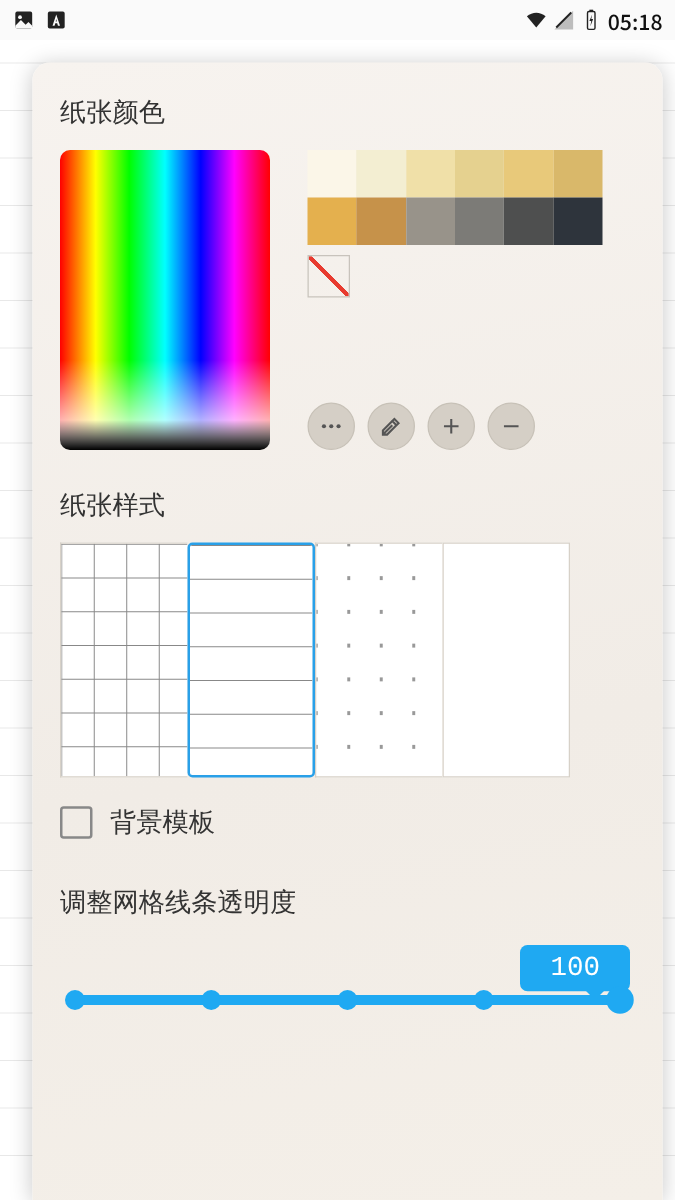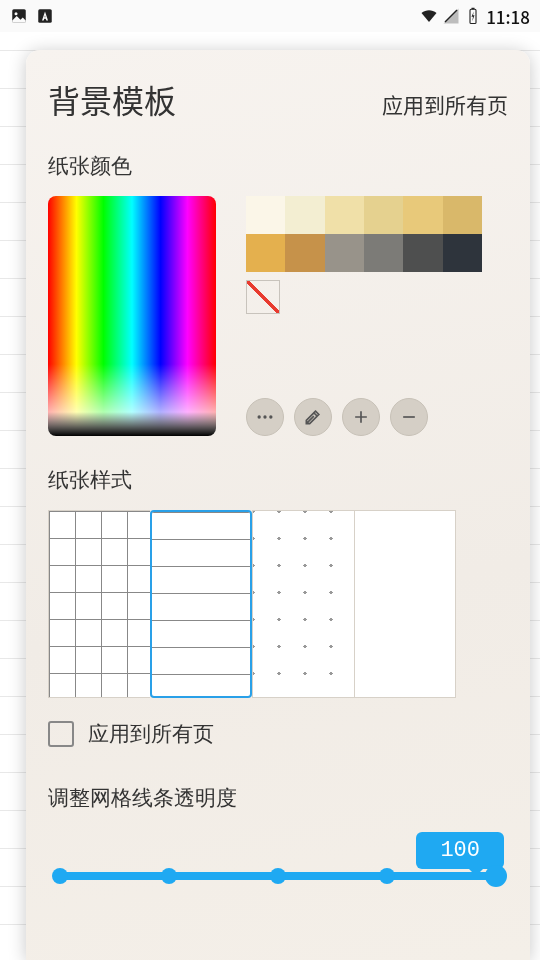--- a/index.html
+++ b/index.html
@@ -114,32 +114,28 @@
           <path d="M4 20 L20 4" stroke="#222" stroke-width="2"></path>
         </svg>
     </span>
     <span class="status-icon">
       <svg viewBox="0 0 24 24">
           <rect x="8" y="3" width="8" height="19" rx="1.5" fill="none" stroke="#222" stroke-width="1.5"></rect>
           <rect x="10" y="1" width="4" height="2" fill="#222"></rect>
           <path d="M13 6 L10 13 H12 L11 19 L14 11 H12 Z" fill="#222"></path>
         </svg>
     </span>
-    <span>11:18</span>
+    <span>05:18</span>
   </div>
 </div>
 
 <div class="bg-lines"></div>
 <div class="sidebar-peek"></div>
 
 <div class="panel">
-  <div class="panel-header">
-    <div class="panel-title">背景模板</div>
-    <div class="panel-action">应用到所有页</div>
-  </div>
 
   <div class="scroll-area">
 
     <div class="section-label">纸张颜色</div>
 
     <div class="color-row">
       <div class="color-spectrum"></div>
       <div class="right-color-col">
         <div class="swatches" id="swatches">
             <div class="swatch" style="background: rgb(251, 246, 232);"></div>
@@ -192,21 +188,21 @@
         <div class="style-tile selected">
             <div class="ruled-lines"></div>
           </div>
         <div class="style-tile">
             <div class="dots-bg"></div>
           </div>
         <div class="style-tile"></div>
       </div>
       <div class="lock-row">
         <div class="checkbox"></div>
-        <div class="lock-label">应用到所有页</div>
+        <div class="lock-label">背景模板</div>
       </div>
     </div>
 
     <div class="slider-section">
       <div class="section-label">调整网格线条透明度</div>
       <div class="slider-wrap">
         <div class="slider-bubble">100</div>
         <div class="slider-track">
           <div class="slider-dot" style="left:0%"></div>
           <div class="slider-dot" style="left:25%"></div>

